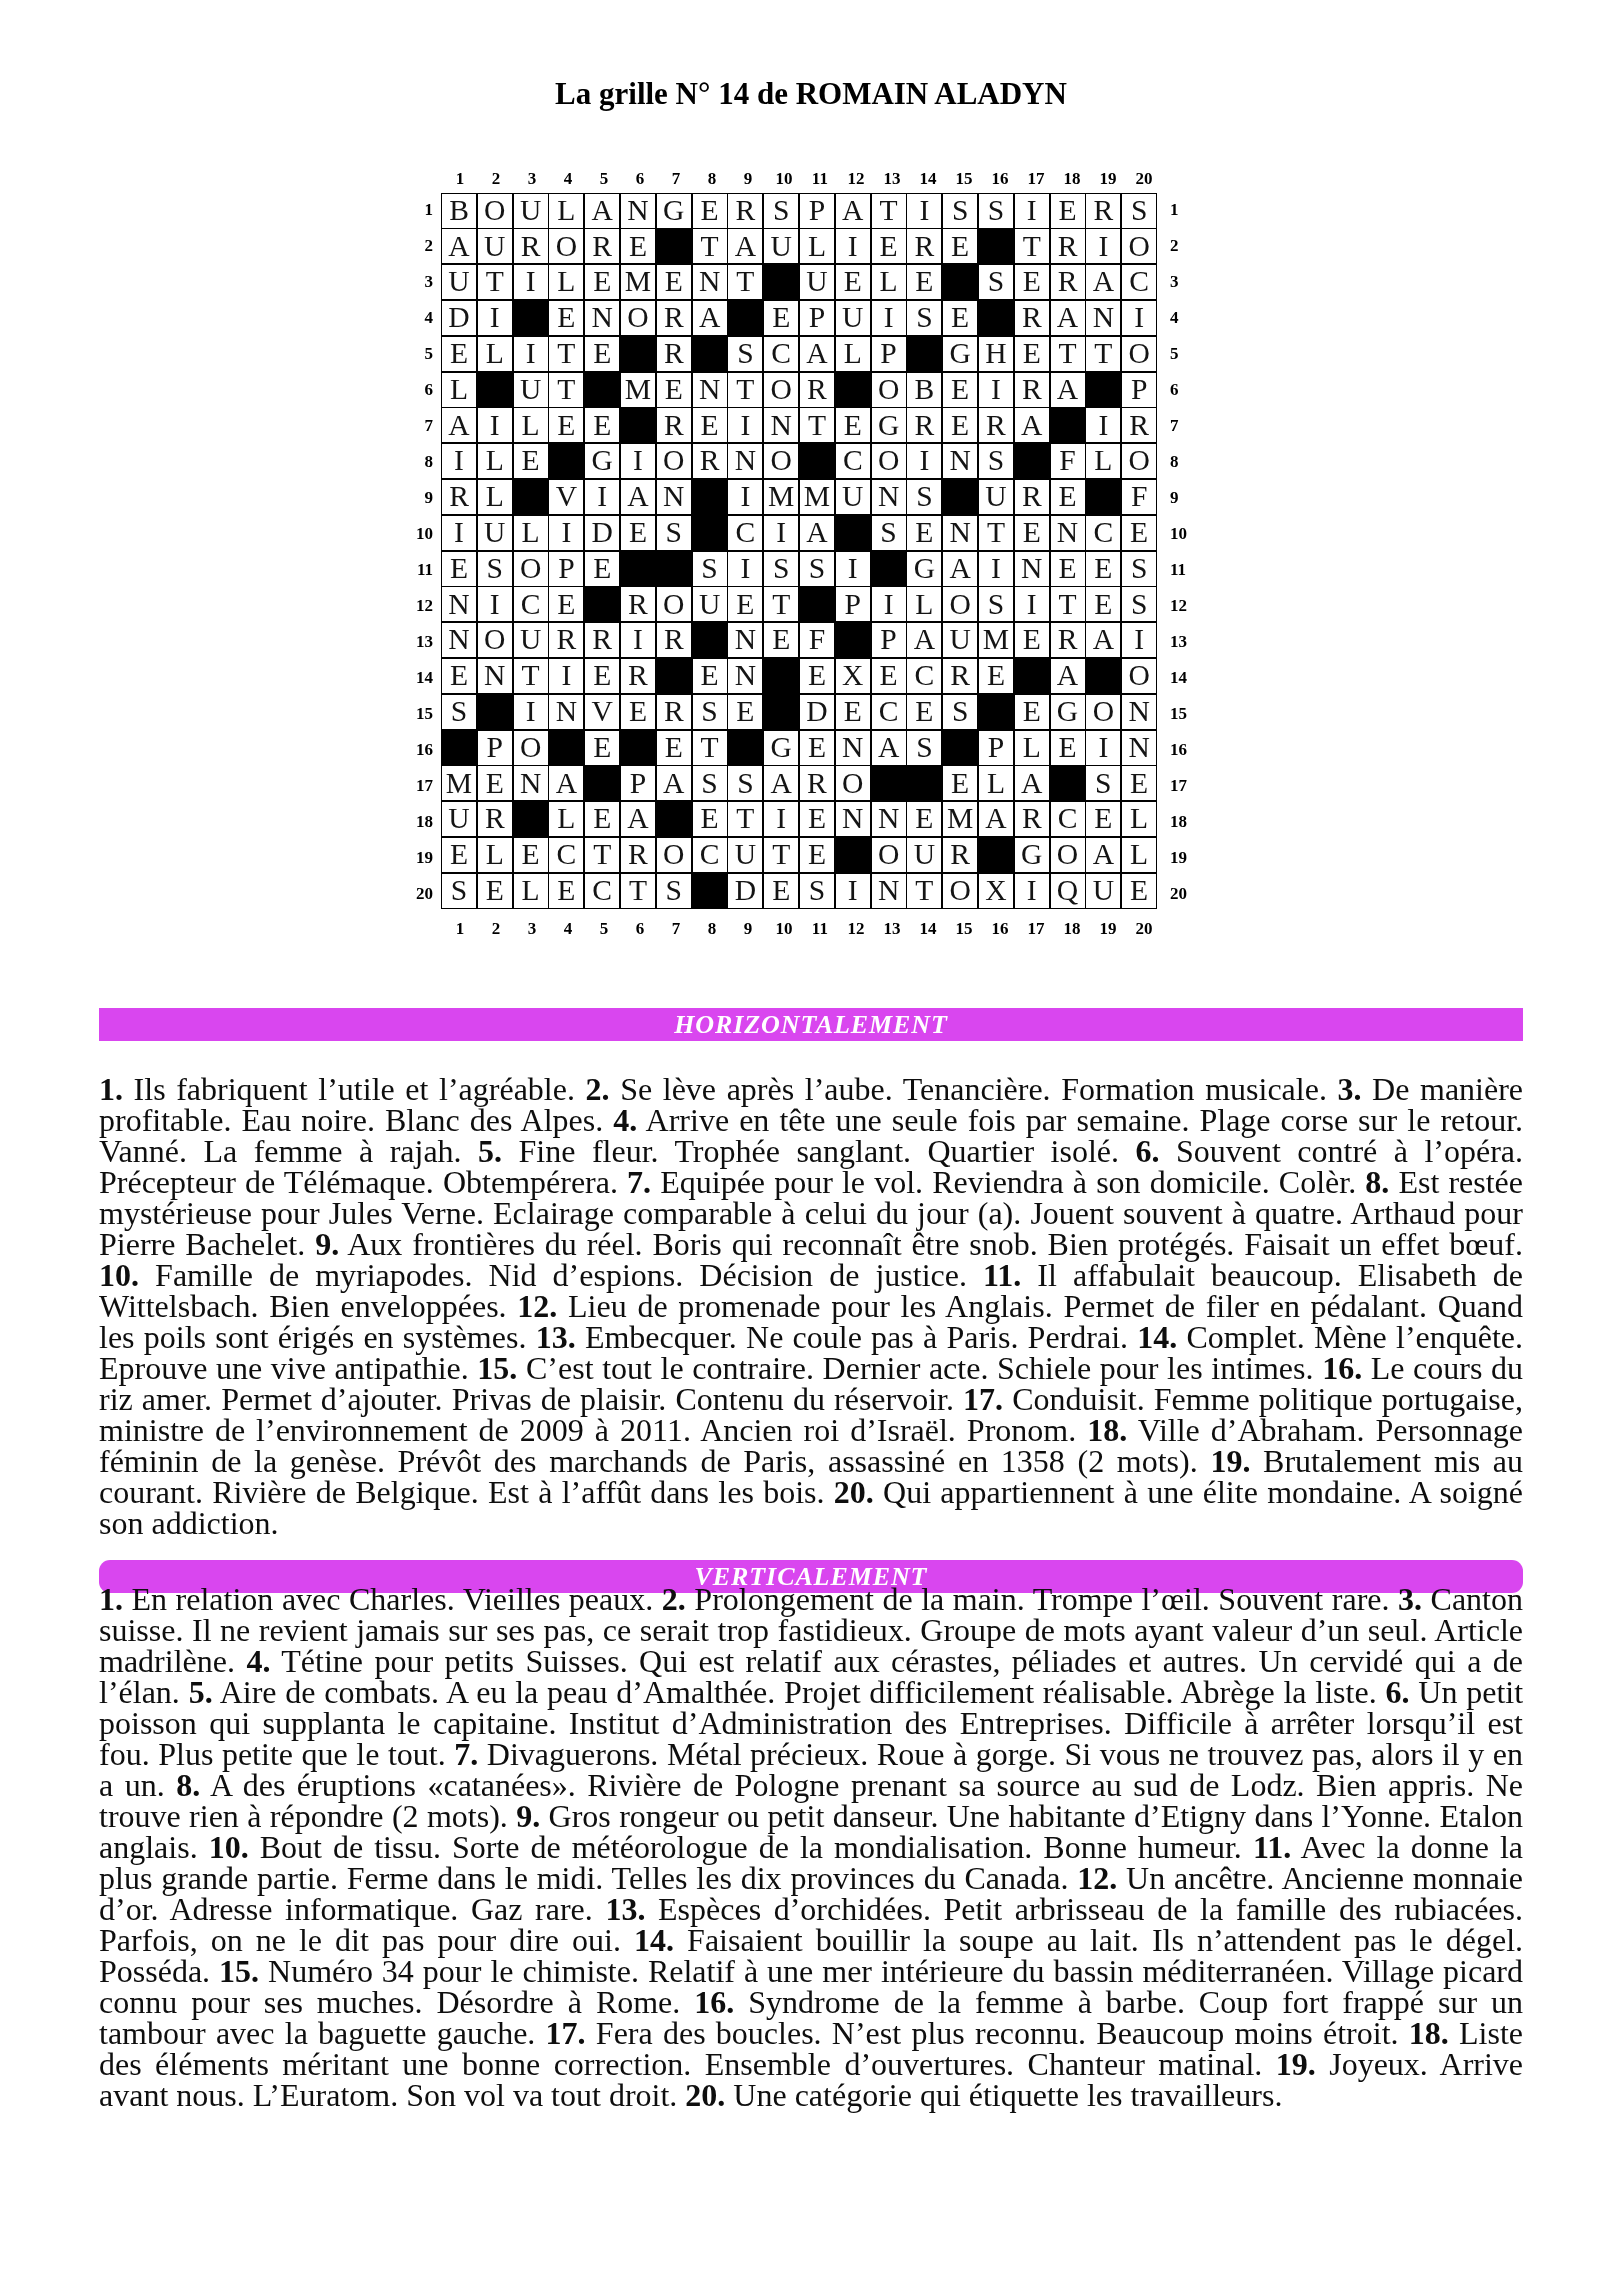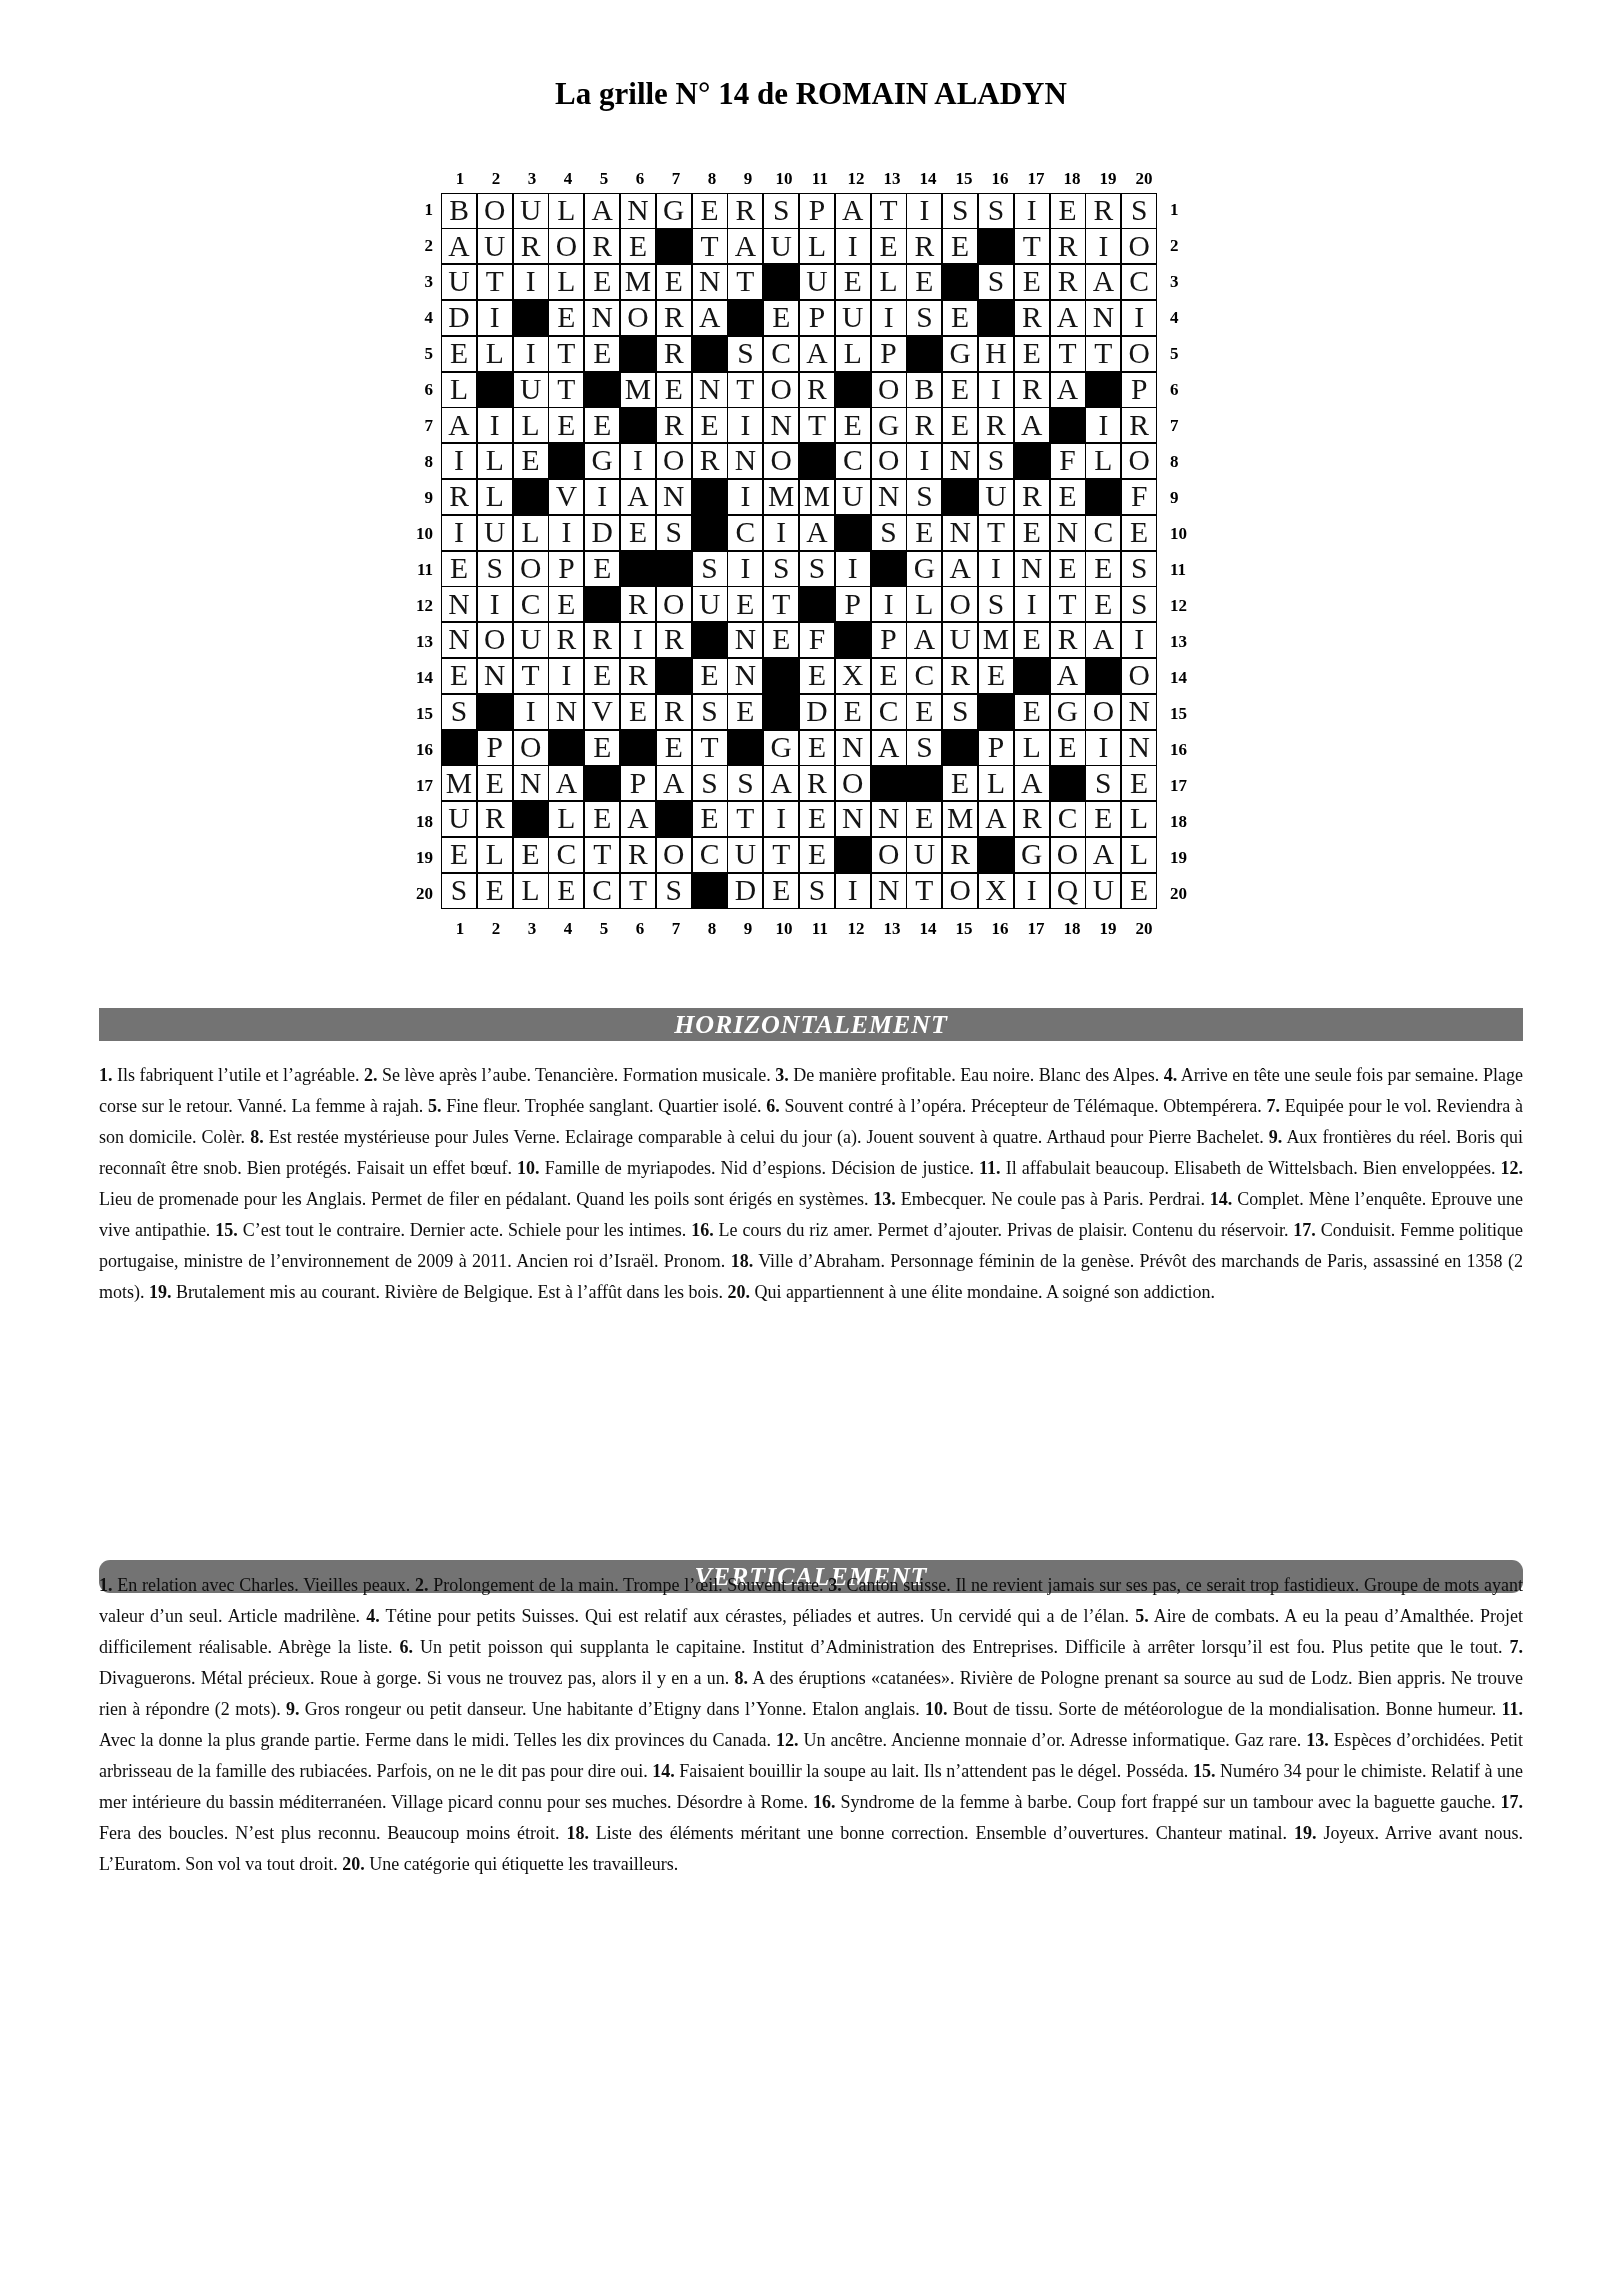--- a/index.html
+++ b/index.html
@@ -28,29 +28,29 @@
     display:grid;grid-template-columns:repeat(20,34px);grid-auto-rows:34px;
     gap:1.8px;background:#000;border:1.8px solid #000;width:-moz-max-content;width:max-content;
   }
   .cell{
     background:#fff;display:flex;align-items:center;justify-content:center;
     font-size:29.6px;color:#141414;line-height:1;
   }
   .cell.black{background:#000;}
   
   .section-bar{
-    position:absolute;left:99px;width:1424px;height:33px;background:#737373;
+    position:absolute;left:99px;width:1424px;height:33px;background:#d946ef;
     color:#fff;display:flex;align-items:center;justify-content:center;
     font-weight:bold;font-style:italic;font-size:26px;letter-spacing:0.9px;
   }
   .bar-horizontal{top:1008px;}
   .bar-vertical{top:1560px;border-radius:11px;}
   .clues{
     position:absolute;left:99px;width:1424px;
-    font-size:18px;line-height:31px;text-align:justify;color:#0e0e0e;
+    font-size:32px;line-height:31px;text-align:justify;color:#0e0e0e;
   }
   .clues-horizontal{top:1042px;}
   .clues-vertical{top:1552px;}
   .clues b{font-weight:bold;}
 </style>
 </head>
 <body>
 
 <div class="page-title">La grille N° 14 de ROMAIN ALADYN</div>
 

